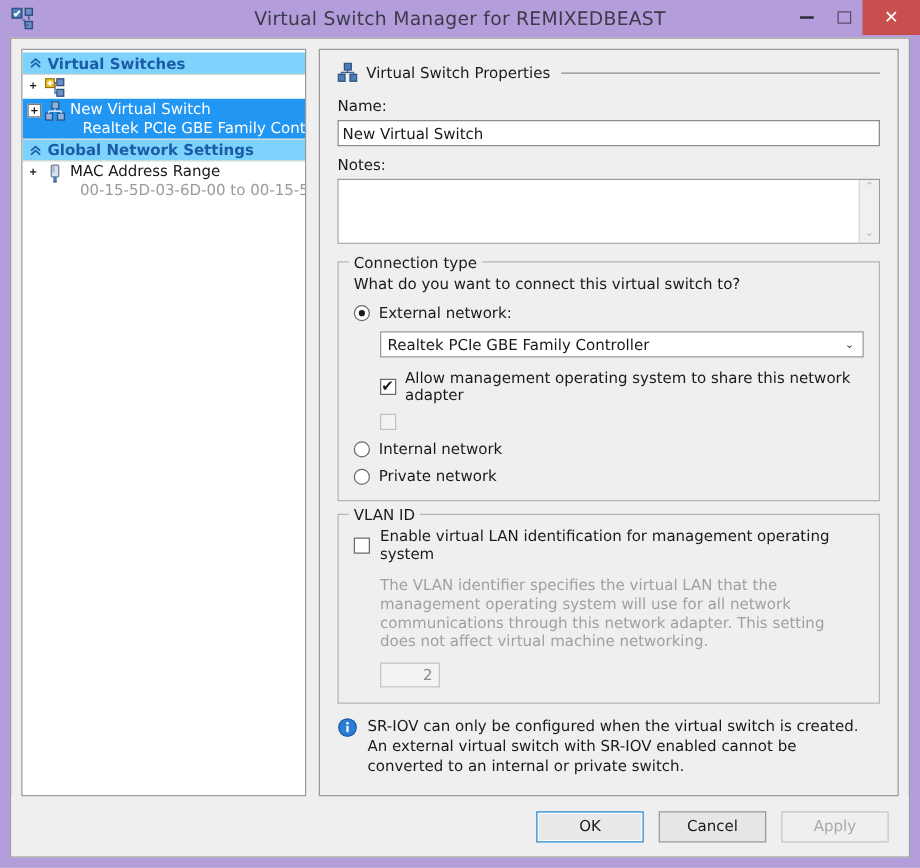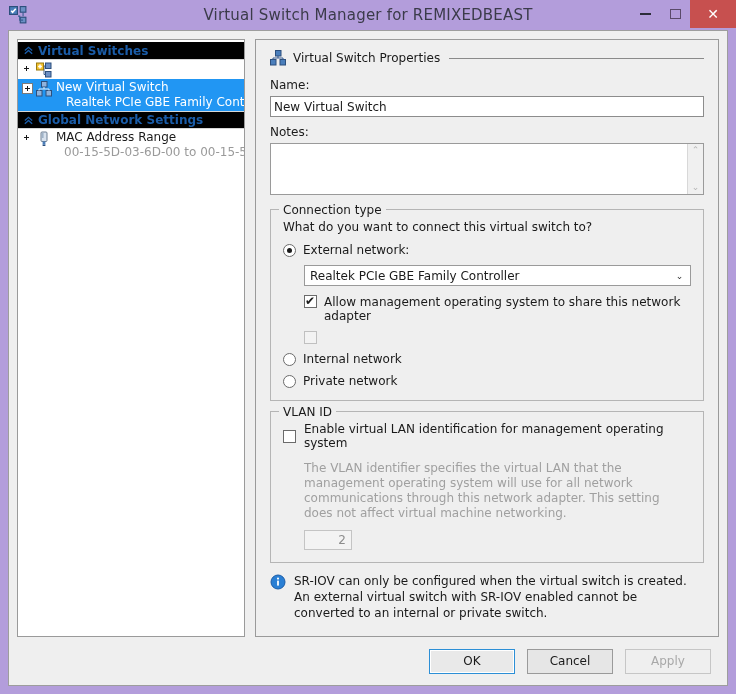--- a/index.html
+++ b/index.html
@@ -110,21 +110,21 @@
   .tree-scroll {
     padding: 2px 0 0 0;
   }
   .tree-section {
     display: flex;
     align-items: center;
     height: 18px;
     padding-left: 4px;
     border-bottom: 1px solid #d7d7d7;
     border-top: 1px solid #d7d7d7;
-    background: #000000;
+    background: #7dd3fc;
   }
   .tree-section:first-child { border-top: none; }
   .chevron {
     width: 13px; height: 13px;
     flex: 0 0 13px;
     display: flex; align-items: center; justify-content: center;
     color: #1f5fa8;
   }
   .tree-section-label {
     font-size: 12px;
@@ -307,21 +307,21 @@
     white-space: nowrap; overflow: hidden;
     font-family: "DejaVu Sans", sans-serif;
   }
   .select-arrow {
     width: 17px; flex: 0 0 17px;
     display: flex; align-items: center; justify-content: center;
     font-size: 9px; color: #303030;
     font-family: "DejaVu Sans", sans-serif;
   }
 
-  .check-row { display: flex; align-items: flex-start; gap: 7px; margin: 0 0 8px 21px; }
+  .check-row { display: flex; align-items: center; gap: 7px; margin: 0 0 8px 21px; }
   .checkbox {
     width: 13px; height: 13px; flex: 0 0 13px;
     border: 1px solid #6b6b6b;
     background: #ffffff;
     position: relative;
   }
   .checkbox.checked::after {
     content: "✔";
     position: absolute;
     left: 0px; top: -2px;

